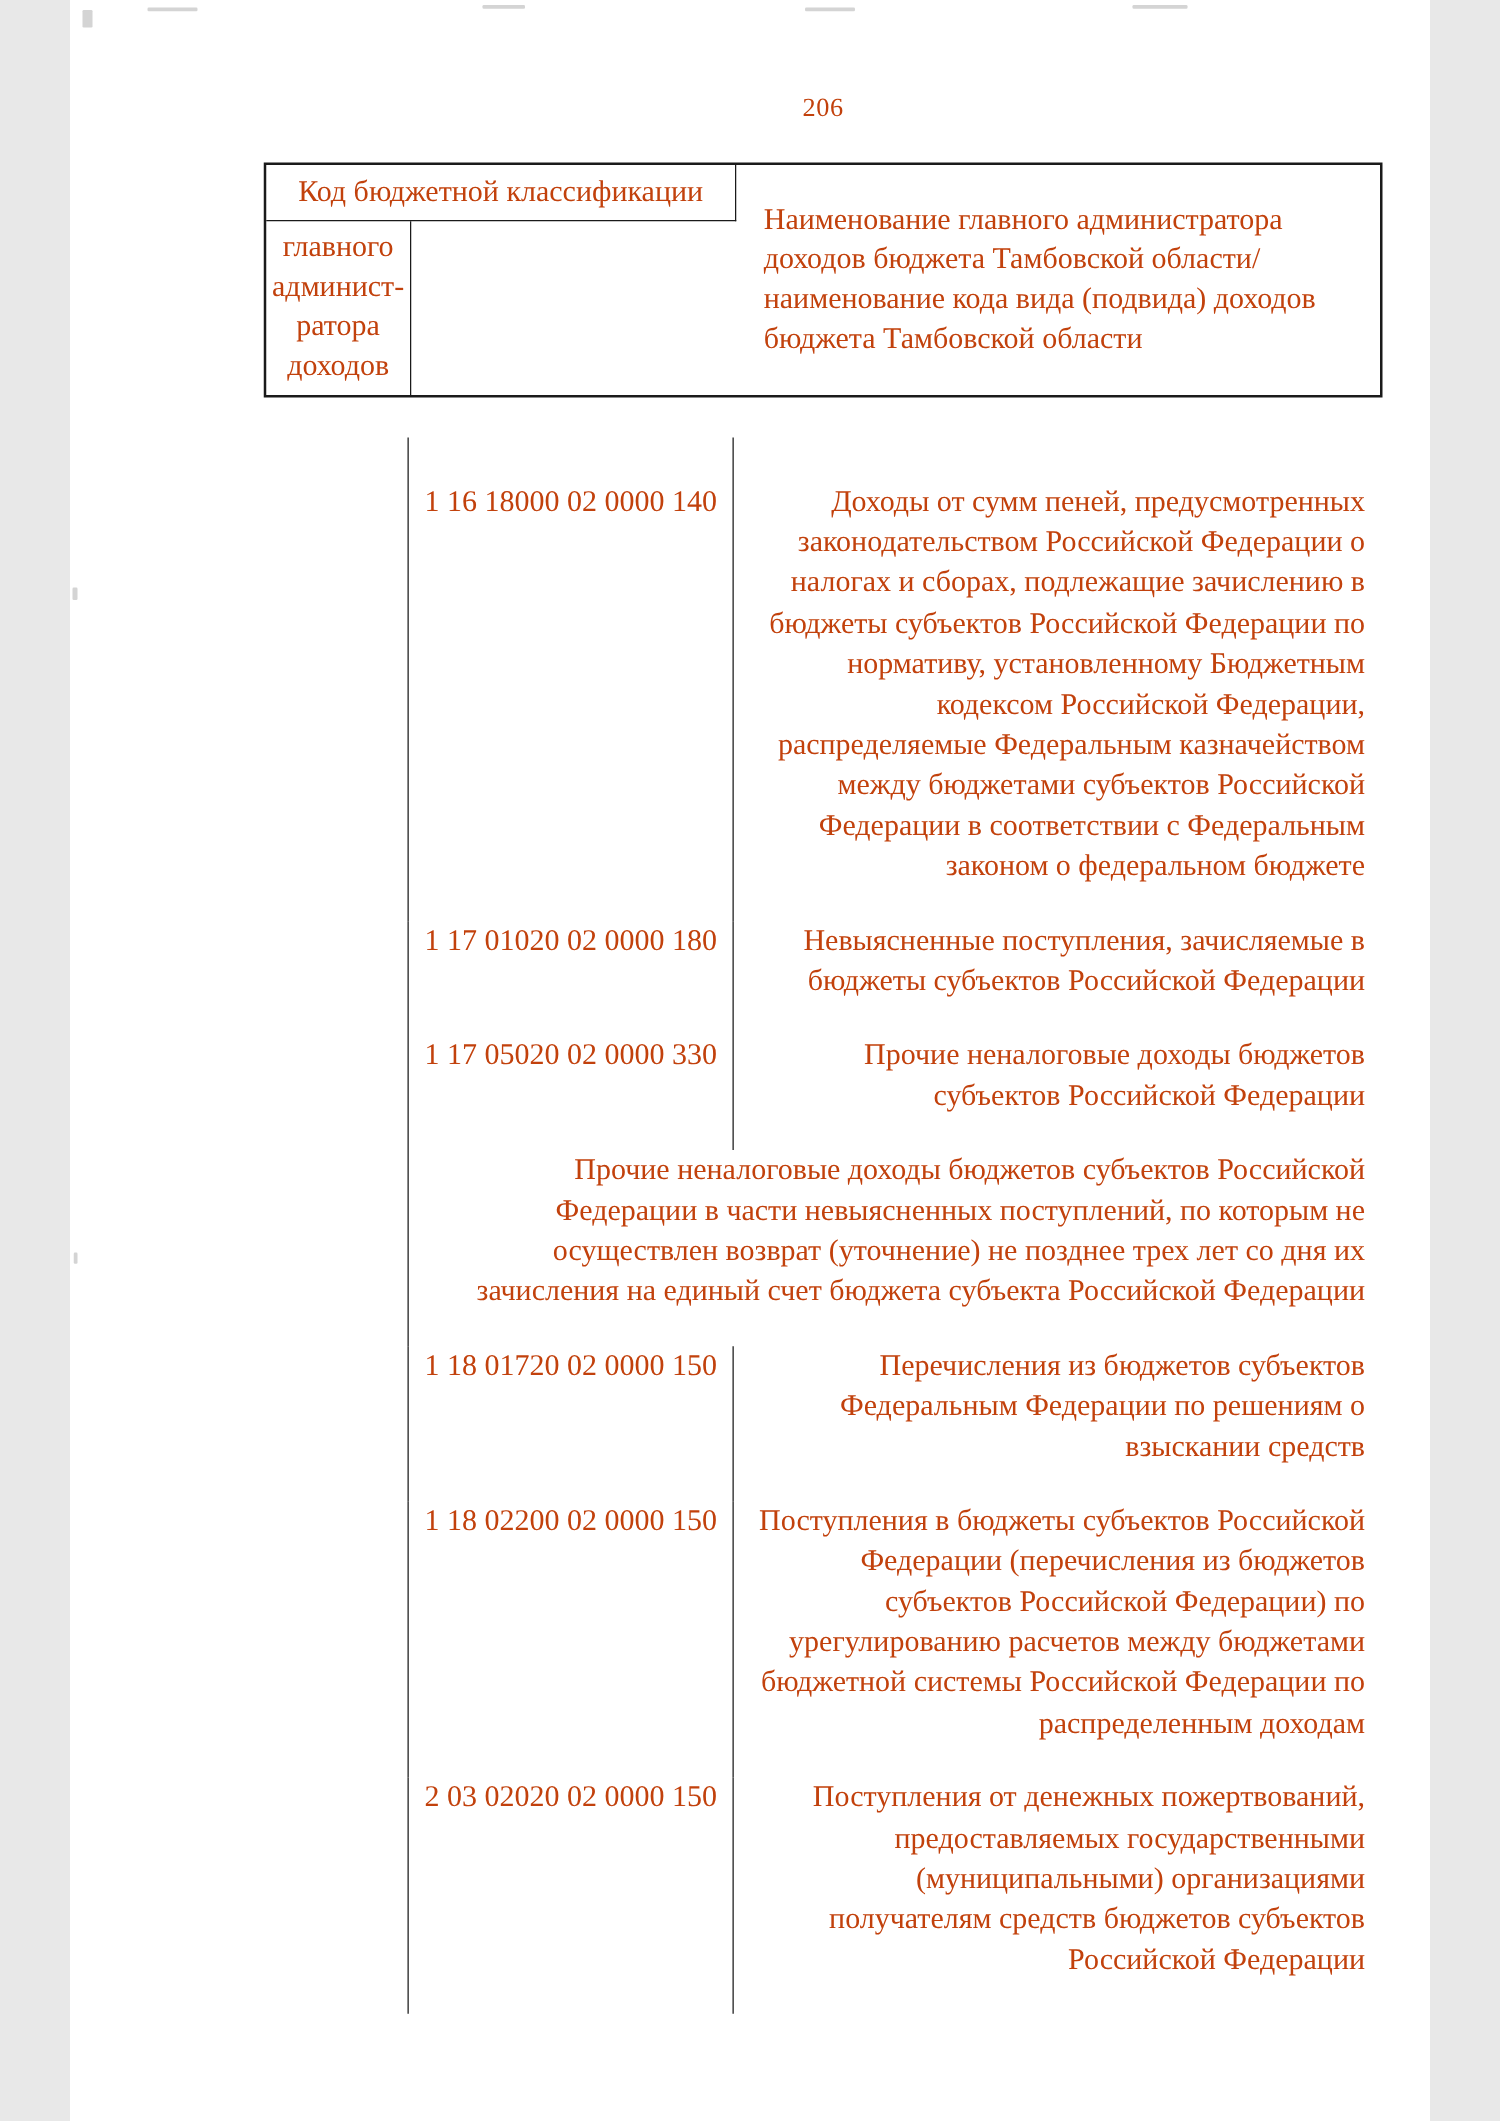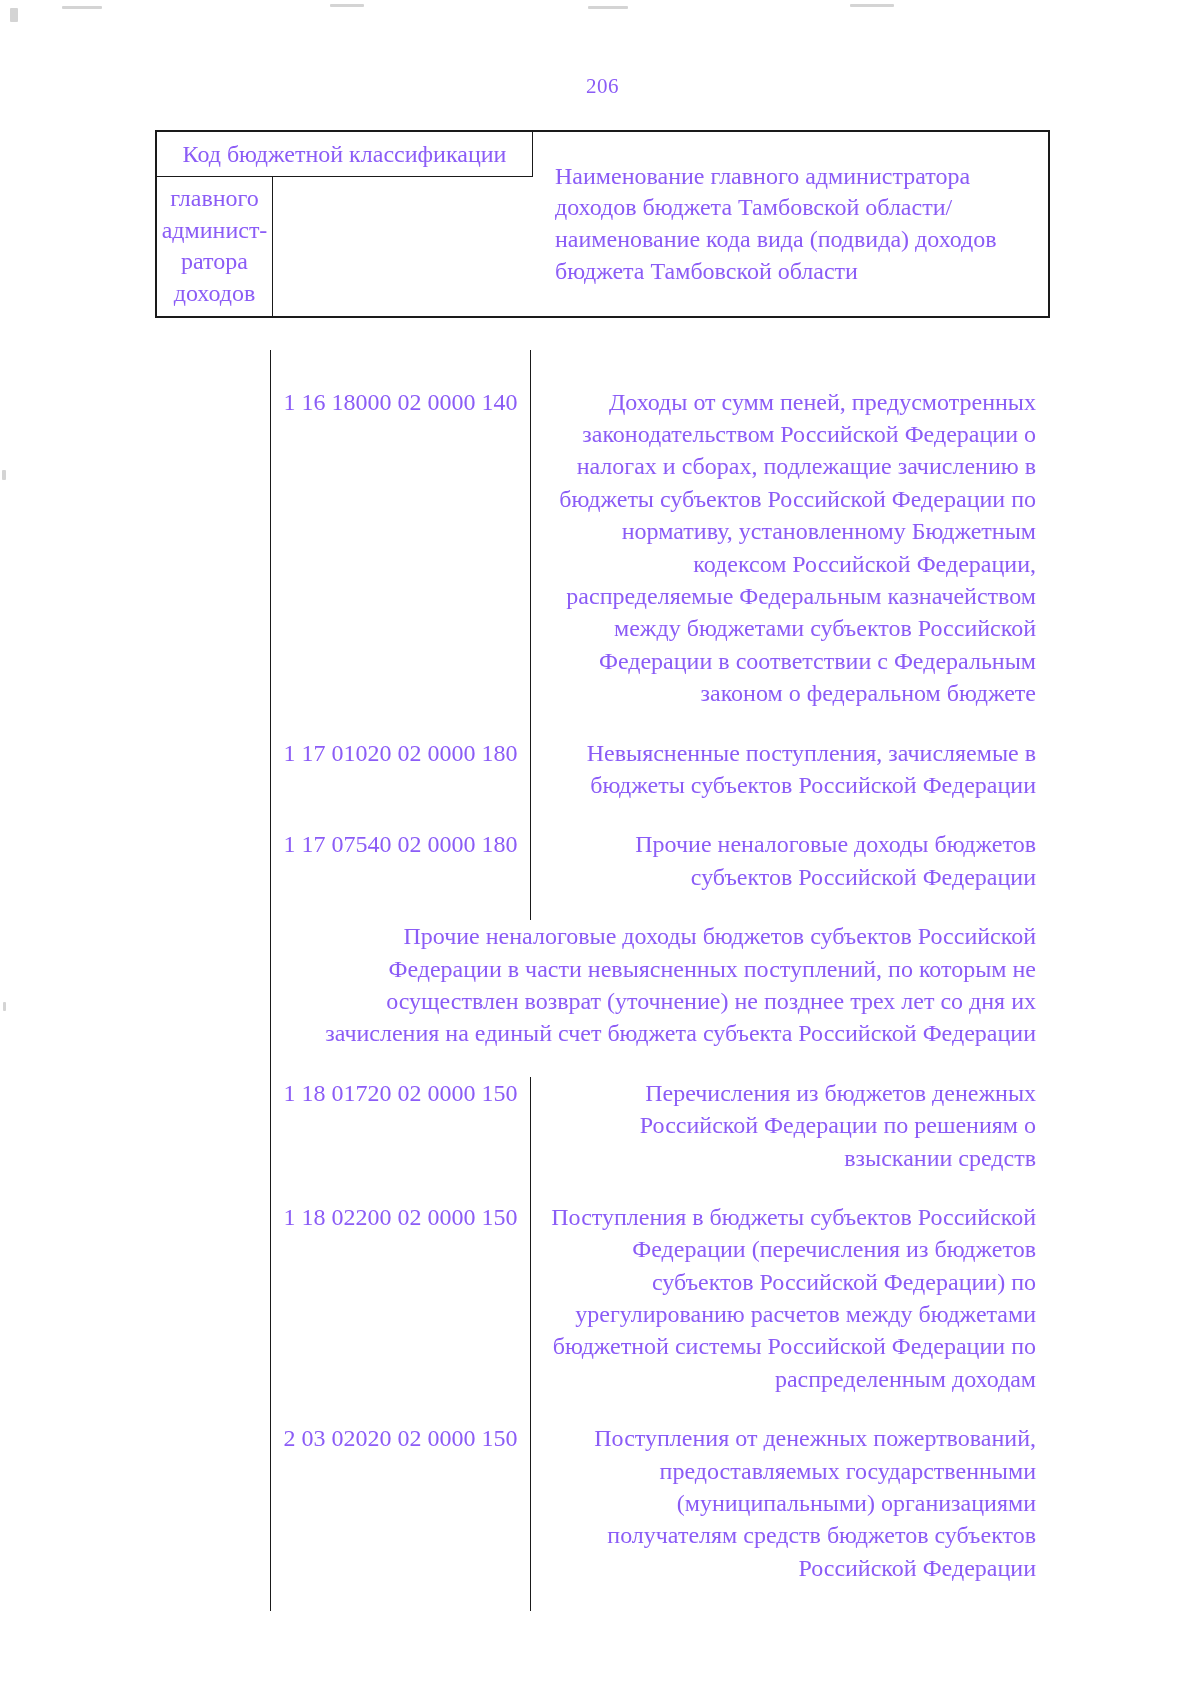--- a/index.html
+++ b/index.html
@@ -2,26 +2,26 @@
 <html><head>
 <meta charset="utf-8">
 <style>
   html, body {
     margin: 0;
     padding: 0;
     background: #e8e8e8;
   }
   .page {
     position: relative;
-    width: 1200px;
+    width: 1088px;
     height: 1697px;
     margin: 0 auto;
     background: #ffffff;
     font-family: "Liberation Serif", "DejaVu Serif", serif;
-    color: #8b5cf6;
+    color: #c2410c;
     overflow: hidden;
   }
   .page-number {
     position: absolute;
     top: 74px;
     left: 155px;
     width: 895px;
     text-align: center;
     font-size: 21px;
     letter-spacing: 0.5px;
@@ -164,34 +164,34 @@
   </div>
 
   <div class="row">
     <div class="cell c-admin"></div>
     <div class="cell c-code">1 17 01020 02 0000 180</div>
     <div class="cell c-desc">Невыясненные поступления, зачисляемые в бюджеты субъектов Российской Федерации</div>
   </div>
 
   <div class="row">
     <div class="cell c-admin"></div>
-    <div class="cell c-code">1 17 07540 02 0000 180</div>
+    <div class="cell c-code">1 17 05020 02 0000 330</div>
     <div class="cell c-desc">Прочие неналоговые доходы бюджетов субъектов Российской Федерации</div>
   </div>
 
   <div class="row">
     <div class="cell c-admin"></div>
     <div class="cell c-desc">Прочие неналоговые доходы бюджетов субъектов Российской Федерации в части невыясненных поступлений, по которым не осуществлен возврат (уточнение) не позднее трех лет со дня их зачисления на единый счет бюджета субъекта Российской Федерации</div>
   </div>
 
 
   <div class="row">
     <div class="cell c-admin"></div>
     <div class="cell c-code">1 18 01720 02 0000 150</div>
-    <div class="cell c-desc">Перечисления из бюджетов денежных Российской Федерации по решениям о взыскании средств</div>
+    <div class="cell c-desc">Перечисления из бюджетов субъектов Федеральным Федерации по решениям о взыскании средств</div>
   </div>
 
   <div class="row">
     <div class="cell c-admin"></div>
     <div class="cell c-code">1 18 02200 02 0000 150</div>
     <div class="cell c-desc">Поступления в бюджеты субъектов Российской Федерации (перечисления из бюджетов субъектов Российской Федерации) по урегулированию расчетов между бюджетами бюджетной системы Российской Федерации по распределенным доходам</div>
   </div>
 
   <div class="row">
     <div class="cell c-admin"></div>

